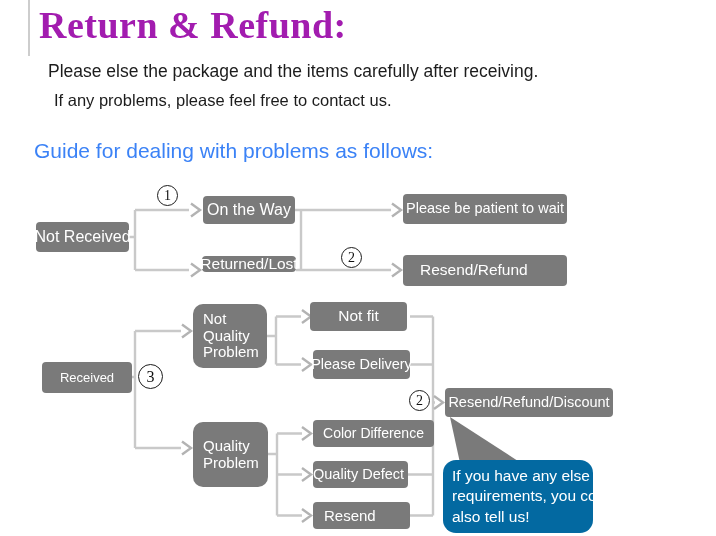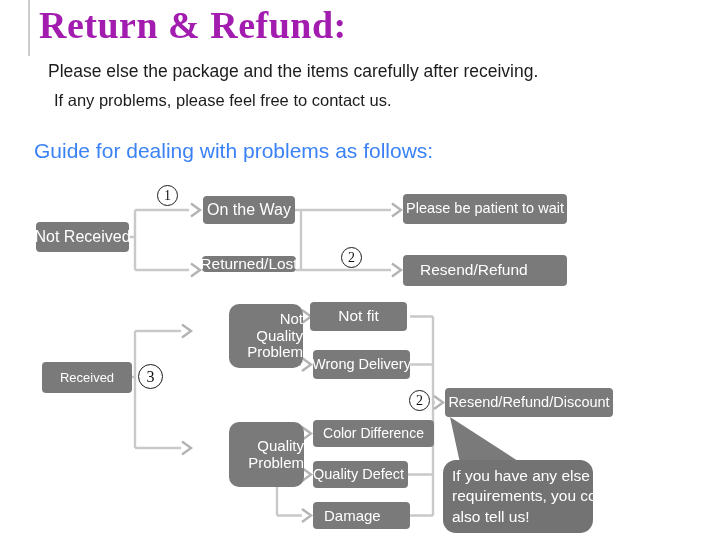--- a/index.html
+++ b/index.html
@@ -39,36 +39,36 @@
     color:#ffffff;
     border-radius:4px;
     display:flex;align-items:center;justify-content:center;
     font-size:15.5px;
     line-height:1.05;
     white-space:nowrap;
     box-sizing:border-box;
   }
   .node.left{justify-content:flex-start;}
   .node.multi{
-    flex-direction:column;align-items:flex-end;justify-content:center;
-    border-radius:10px;line-height:1.12;font-size:15px;margin-left:36px;
+    flex-direction:column;align-items:flex-start;justify-content:center;
+    border-radius:10px;line-height:1.12;font-size:15px;
   }
   .badge{
     position:absolute;
     border:1.5px solid #1c1c1c;
     border-radius:50%;
     display:flex;align-items:center;justify-content:center;
     font-family:"Liberation Serif",serif;
     color:#111111;
     box-sizing:border-box;
     background:transparent;
   }
   .bubble{
     position:absolute;left:443px;top:460px;width:150px;height:73px;
-    background:#737373;color:#ffffff;border-radius:13px;
+    background:#0369a1;color:#ffffff;border-radius:13px;
     display:flex;flex-direction:column;justify-content:center;
     padding-left:9px;box-sizing:border-box;
     font-size:15.5px;line-height:1.3;white-space:nowrap;
   }
 </style>
 </head>
 <body>
 
 <div class="page">
 
@@ -115,32 +115,32 @@
   <div class="node" style="left:42px;top:362px;width:90px;height:31px;font-size:13px;">Received</div>
 
   <div class="node multi" style="left:193px;top:304px;width:74px;height:64px;padding-left:10px;">
     <span>Not</span>
     <span>Quality</span>
     <span>Problem</span>
   </div>
 
   <div class="node" style="left:310px;top:302px;width:97px;height:29px;">Not fit</div>
 
-  <div class="node" style="left:313px;top:350px;width:97px;height:29px;font-size:14.5px;">Wrong Delivery</div>
+  <div class="node" style="left:313px;top:350px;width:97px;height:29px;font-size:14.5px;">Please Delivery</div>
 
   <div class="node multi" style="left:193px;top:422px;width:75px;height:65px;padding-left:10px;">
     <span>Quality</span>
     <span>Problem</span>
   </div>
 
   <div class="node" style="left:313px;top:420px;width:121px;height:27px;font-size:14px;">Color Difference</div>
 
   <div class="node left" style="left:313px;top:461px;width:95px;height:27px;font-size:14.5px;">Quality Defect</div>
 
-  <div class="node left" style="left:313px;top:502px;width:97px;height:27px;font-size:15px;padding-left:11px;">Damage</div>
+  <div class="node left" style="left:313px;top:502px;width:97px;height:27px;font-size:15px;padding-left:11px;">Resend</div>
 
   <div class="node" style="left:445px;top:388px;width:168px;height:29px;font-size:14.5px;">Resend/Refund/Discount</div>
 
   <div class="badge" style="left:157px;top:185px;width:21px;height:21px;font-size:14px;">1</div>
 
   <div class="badge" style="left:341px;top:247px;width:21px;height:21px;font-size:14px;">2</div>
 
   <div class="badge" style="left:138px;top:364px;width:25px;height:25px;font-size:16px;">3</div>
 
   <div class="badge" style="left:409px;top:390px;width:21px;height:21px;font-size:14px;">2</div>

